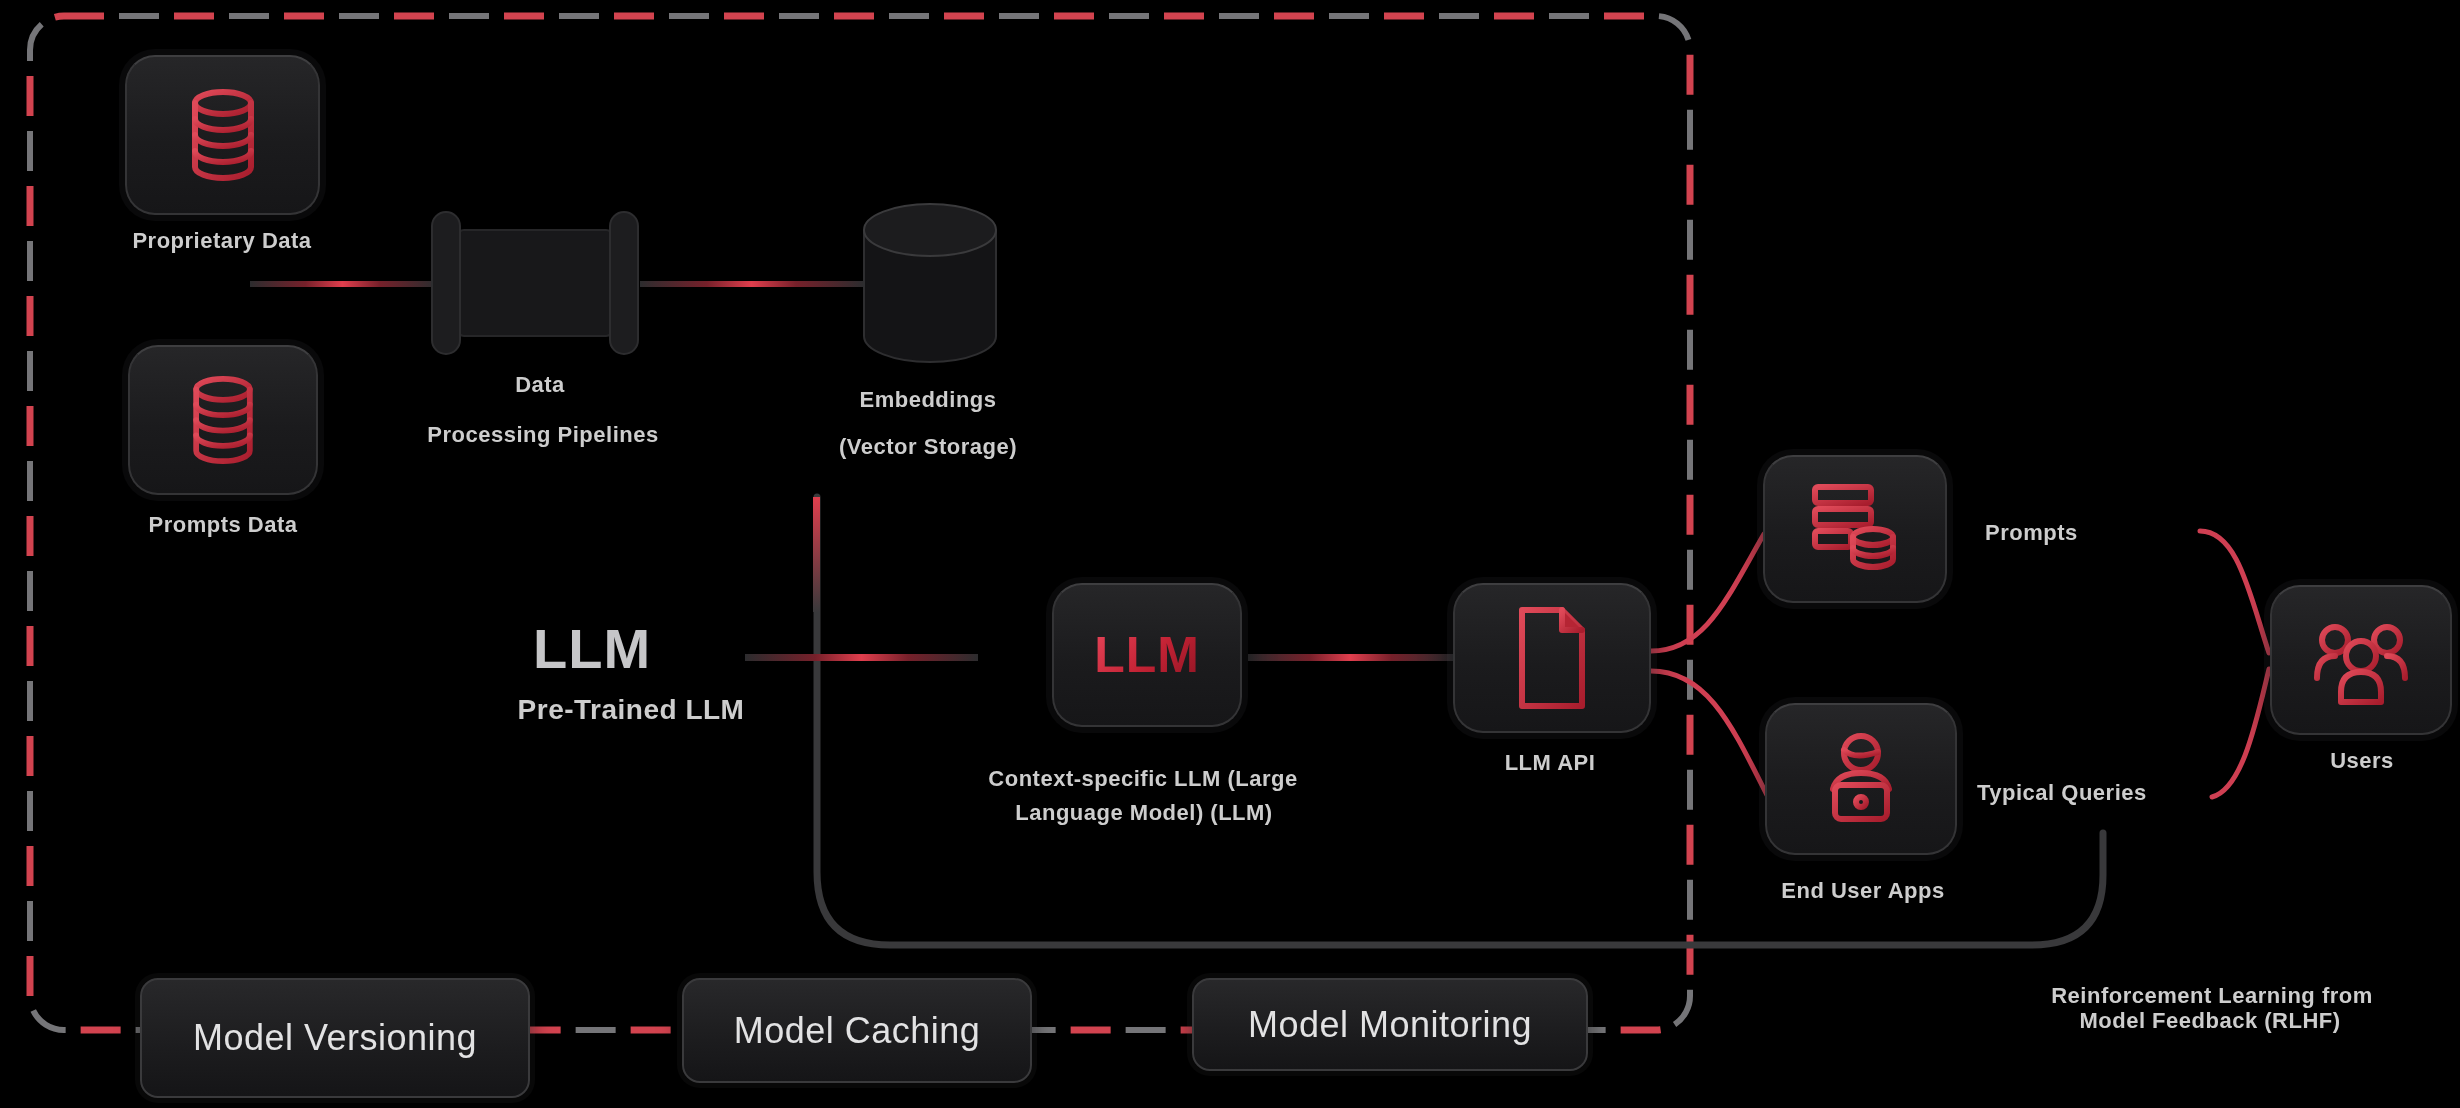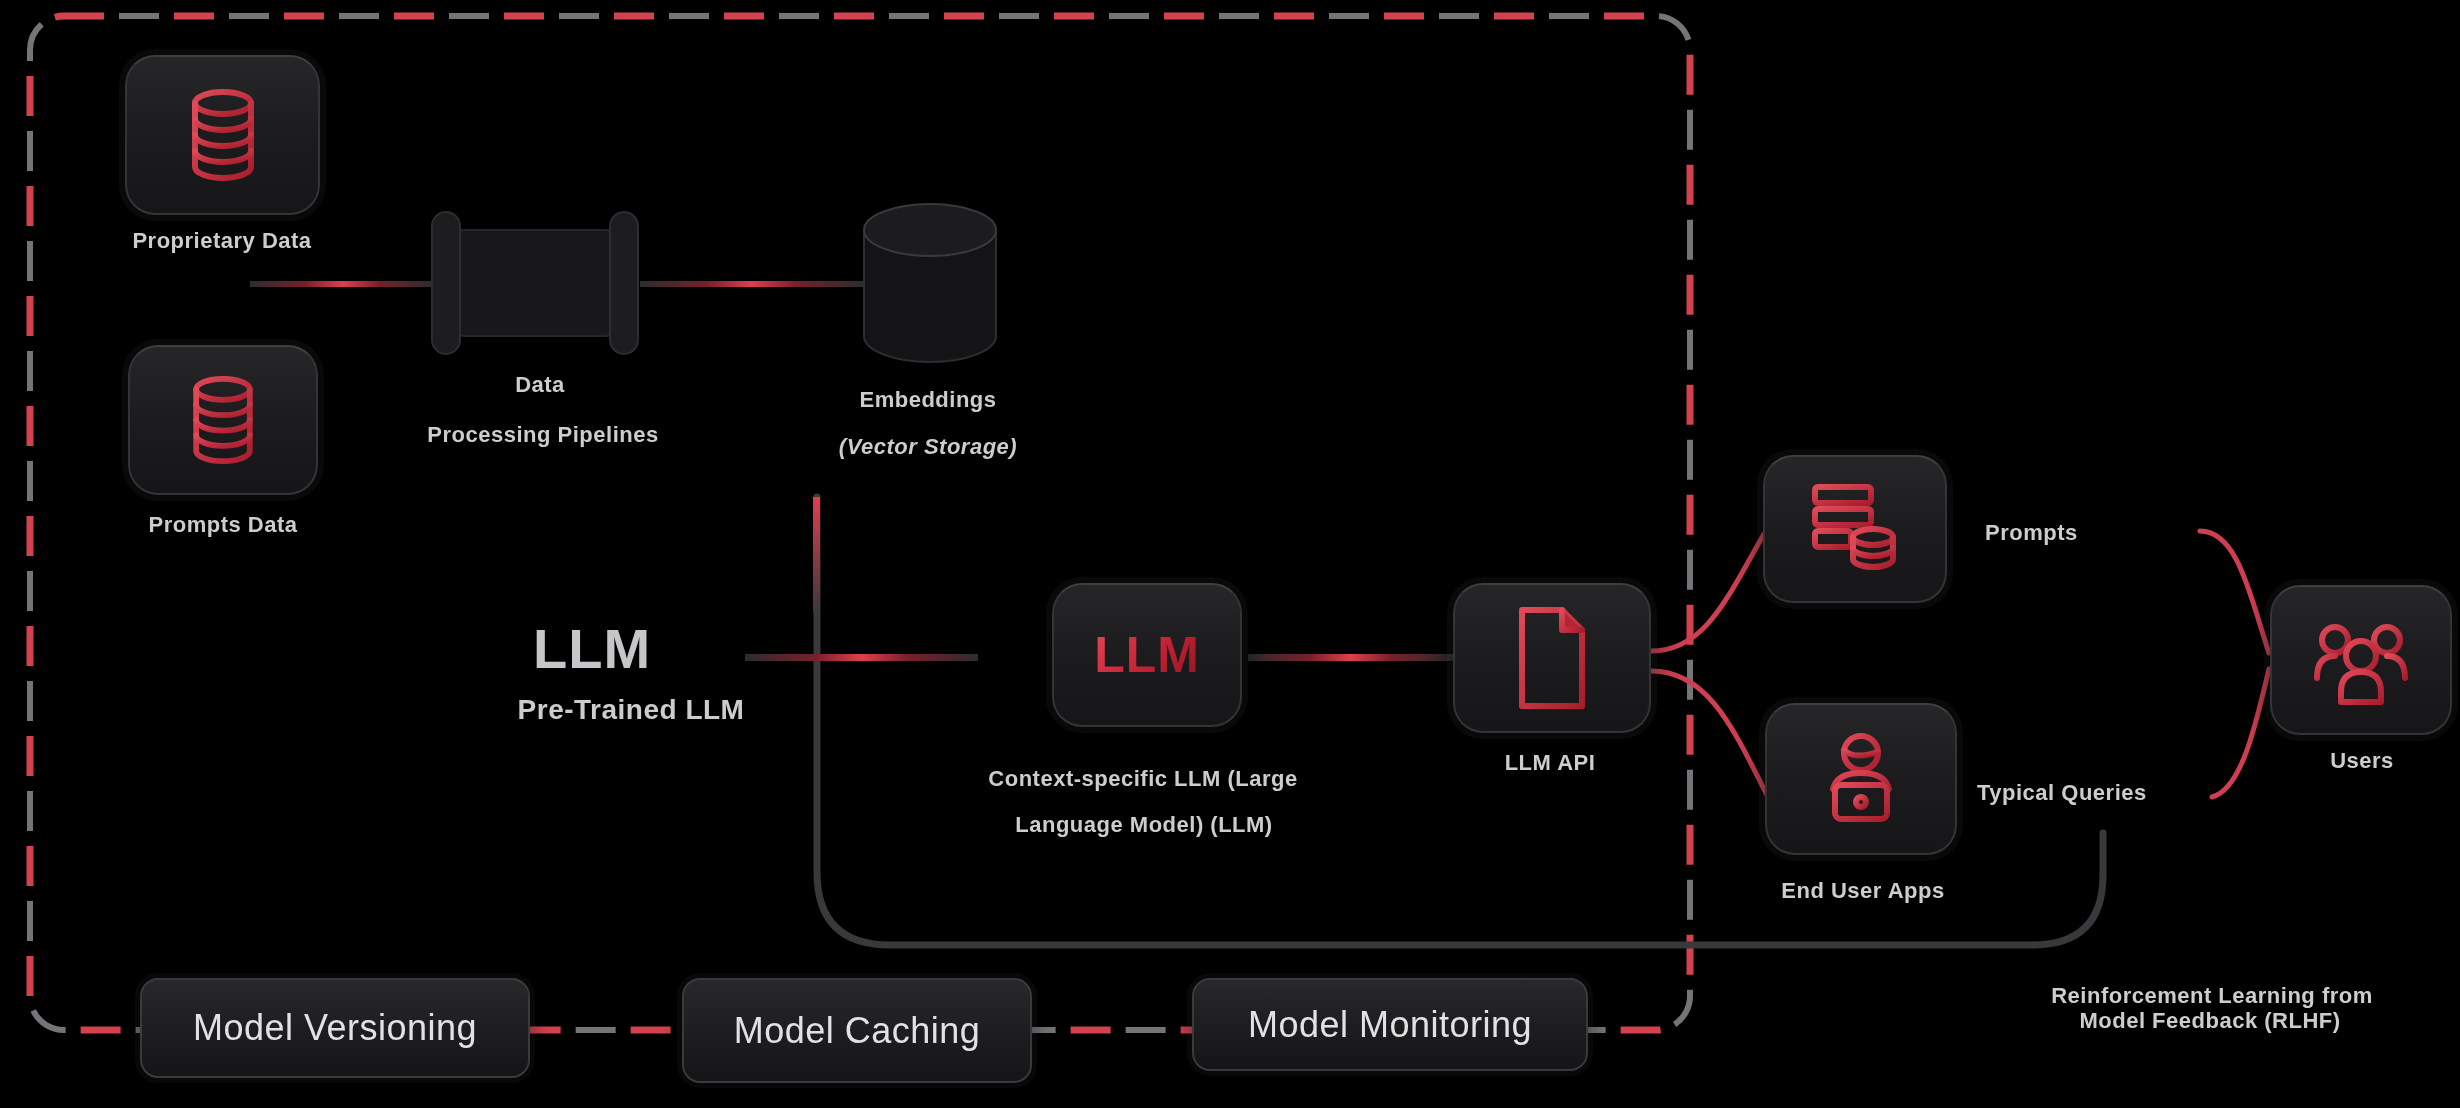--- a/index.html
+++ b/index.html
@@ -137,30 +137,30 @@
     <rect x="180" y="2" width="28" height="142" rx="14" fill="#1d1d1f" stroke="#2d2d2f" stroke-width="2"></rect>
   </svg>
   <div class="node-label" style="left:540px;top:372px;">Data</div>
   <div class="node-label" style="left:543px;top:422px;">Processing Pipelines</div>
 
   <svg style="position:absolute;left:862px;top:202px;" width="136" height="164" viewBox="0 0 136 164">
     <path d="M2 28 V134 A66 26 0 0 0 134 134 V28" fill="#141416" stroke="#2e2e30" stroke-width="2"></path>
     <ellipse cx="68" cy="28" rx="66" ry="26" fill="#1c1c1e" stroke="#3a3a3c" stroke-width="2"></ellipse>
   </svg>
   <div class="node-label" style="left:928px;top:387px;">Embeddings</div>
-  <div class="node-label" style="left:928px;top:434px;font-style:italic;">(Vector Storage)</div>
+  <div class="node-label" style="left:928px;top:434px;">(Vector Storage)</div>
 
   <div class="big-llm" style="left:592px;top:616px;">LLM</div>
   <div class="node-label" style="left:631px;top:694px;font-size:28px;">Pre-Trained LLM</div>
 
   <div class="node-box" style="left:1052px;top:583px;width:190px;height:144px;">
     <span class="context-llm-text">LLM</span>
   </div>
   <div class="node-label" style="left:1143px;top:736px;margin-top:30px;">Context-specific LLM (Large</div>
-  <div class="node-label" style="left:1144px;top:800px;margin-top:12px;">Language Model) (LLM)</div>
+  <div class="node-label" style="left:1144px;top:800px;">Language Model) (LLM)</div>
 
   <div class="node-box" style="left:1453px;top:583px;width:198px;height:150px;">
     <svg width="96" height="108" viewBox="0 0 96 108">
       <g fill="none" stroke="url(#ri1)" stroke-width="6" stroke-linejoin="round" stroke-linecap="round">
         <path d="M18 6 H58 L78 26 V102 H18 Z"></path>
         <path d="M58 6 V26 H78" fill="#b52534"></path>
         <line x1="28" y1="38" x2="68" y2="38"></line>
         <line x1="28" y1="51" x2="68" y2="51"></line>
         <line x1="28" y1="64" x2="68" y2="64"></line>
         <line x1="28" y1="77" x2="68" y2="77"></line>
@@ -210,17 +210,17 @@
         <circle cx="52" cy="46" r="15"></circle>
         <path d="M32 92 V82 Q32 62 52 62 Q72 62 72 82 V92 Z"></path>
       </g>
     </svg>
   </div>
   <div class="node-label" style="left:2362px;top:748px;">Users</div>
 
   <div class="node-label" style="left:2212px;top:956px;margin-top:27px;">Reinforcement Learning from</div>
   <div class="node-label" style="left:2210px;top:1008px;">Model Feedback (RLHF)</div>
 
-  <div class="pill" style="left:140px;top:978px;width:390px;height:100px;">Model Versioning</div>
+  <div class="pill" style="left:140px;top:978px;width:390px;height:120px;">Model Versioning</div>
   <div class="pill" style="left:682px;top:978px;width:350px;height:105px;">Model Caching</div>
   <div class="pill" style="left:1192px;top:978px;width:396px;height:93px;">Model Monitoring</div>
 
 </div>
 
 </body></html>

